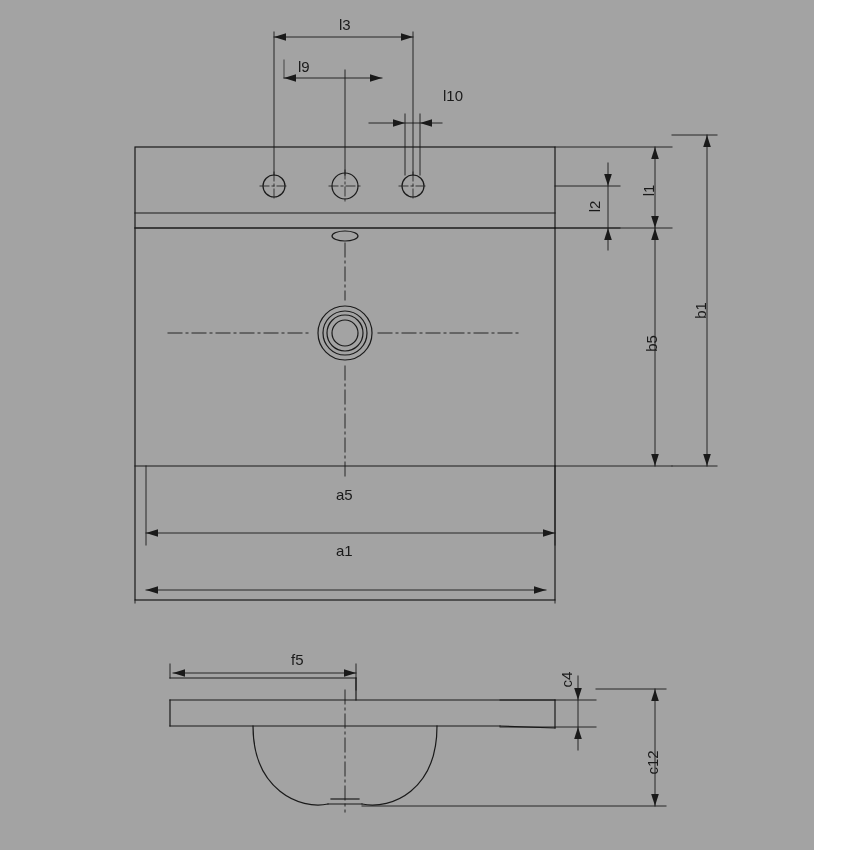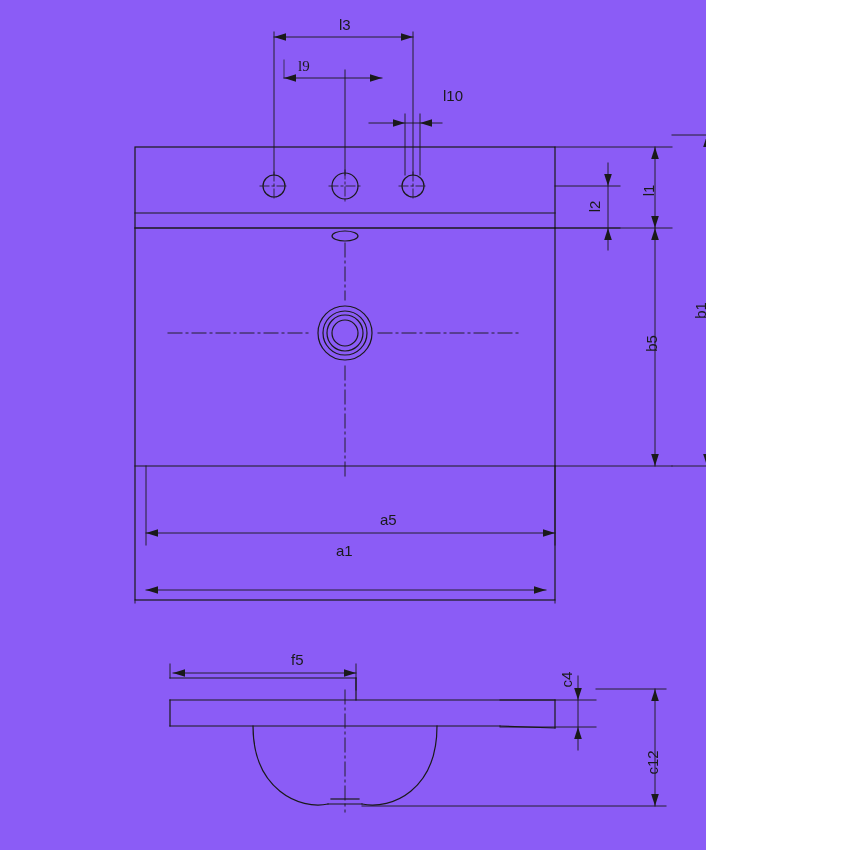--- a/index.html
+++ b/index.html
@@ -1,17 +1,17 @@
 <!DOCTYPE html>
 <html><head>
 <meta charset="utf-8">
 <style>
   html, body { margin:0; padding:0; background:#ffffff; }
   body { width:850px; height:850px; font-family:"Liberation Sans", sans-serif; }
-  #stage { position:relative; width:706px; height:850px; overflow:hidden; background:#8b5cf6; }
+  #stage { position:relative; width:814px; height:850px; overflow:hidden; background:#a3a3a3; }
   svg.drawing { position:absolute; left:0; top:0; width:850px; height:850px; }
   .lbl {
     position:absolute;
     font-family:"Liberation Sans", sans-serif;
     font-size:15px;
     color:#1a1a1a;
     white-space:nowrap;
     line-height:1;
   }
   .lbl.vert { transform-origin:center center; }
@@ -190,25 +190,25 @@
         <line x1="362" y1="806" x2="666" y2="806"></line>
         <line x1="655" y1="689" x2="655" y2="806"></line>
         <path d="M655,689 L651.2,701 L658.8,701 Z" fill="#1a1a1a" stroke="none"></path>
         <path d="M655,806 L651.2,794 L658.8,794 Z" fill="#1a1a1a" stroke="none"></path>
       </g>
 
     </g>
   </svg>
 
   <div class="lbl" style="left:339px; top:17px;">l3</div>
-  <div class="lbl" style="left:298px; top:59px;font-family:Liberation Serif, serif;">l9</div>
+  <div class="lbl" style="left:298px; top:59px;">l9</div>
   <div class="lbl" style="left:443px; top:88px;">l10</div>
   <div class="lbl vert" style="left:643px; top:183px; transform:rotate(-90deg);">l1</div>
   <div class="lbl vert" style="left:589px; top:199px; transform:rotate(-90deg);">l2</div>
   <div class="lbl vert" style="left:692px; top:303px; transform:rotate(-90deg);">b1</div>
   <div class="lbl vert" style="left:643px; top:336px; transform:rotate(-90deg);">b5</div>
-  <div class="lbl" style="left:336px; top:512px;margin-left:44px;">a5</div>
+  <div class="lbl" style="left:336px; top:487px;">a5</div>
   <div class="lbl" style="left:336px; top:543px;">a1</div>
   <div class="lbl" style="left:251px; top:652px;margin-left:40px;">f5</div>
   <div class="lbl vert" style="left:559px; top:672px; transform:rotate(-90deg);">c4</div>
   <div class="lbl vert" style="left:640px; top:755px; transform:rotate(-90deg);">c12</div>
 
 </div>
 
 </body></html>

